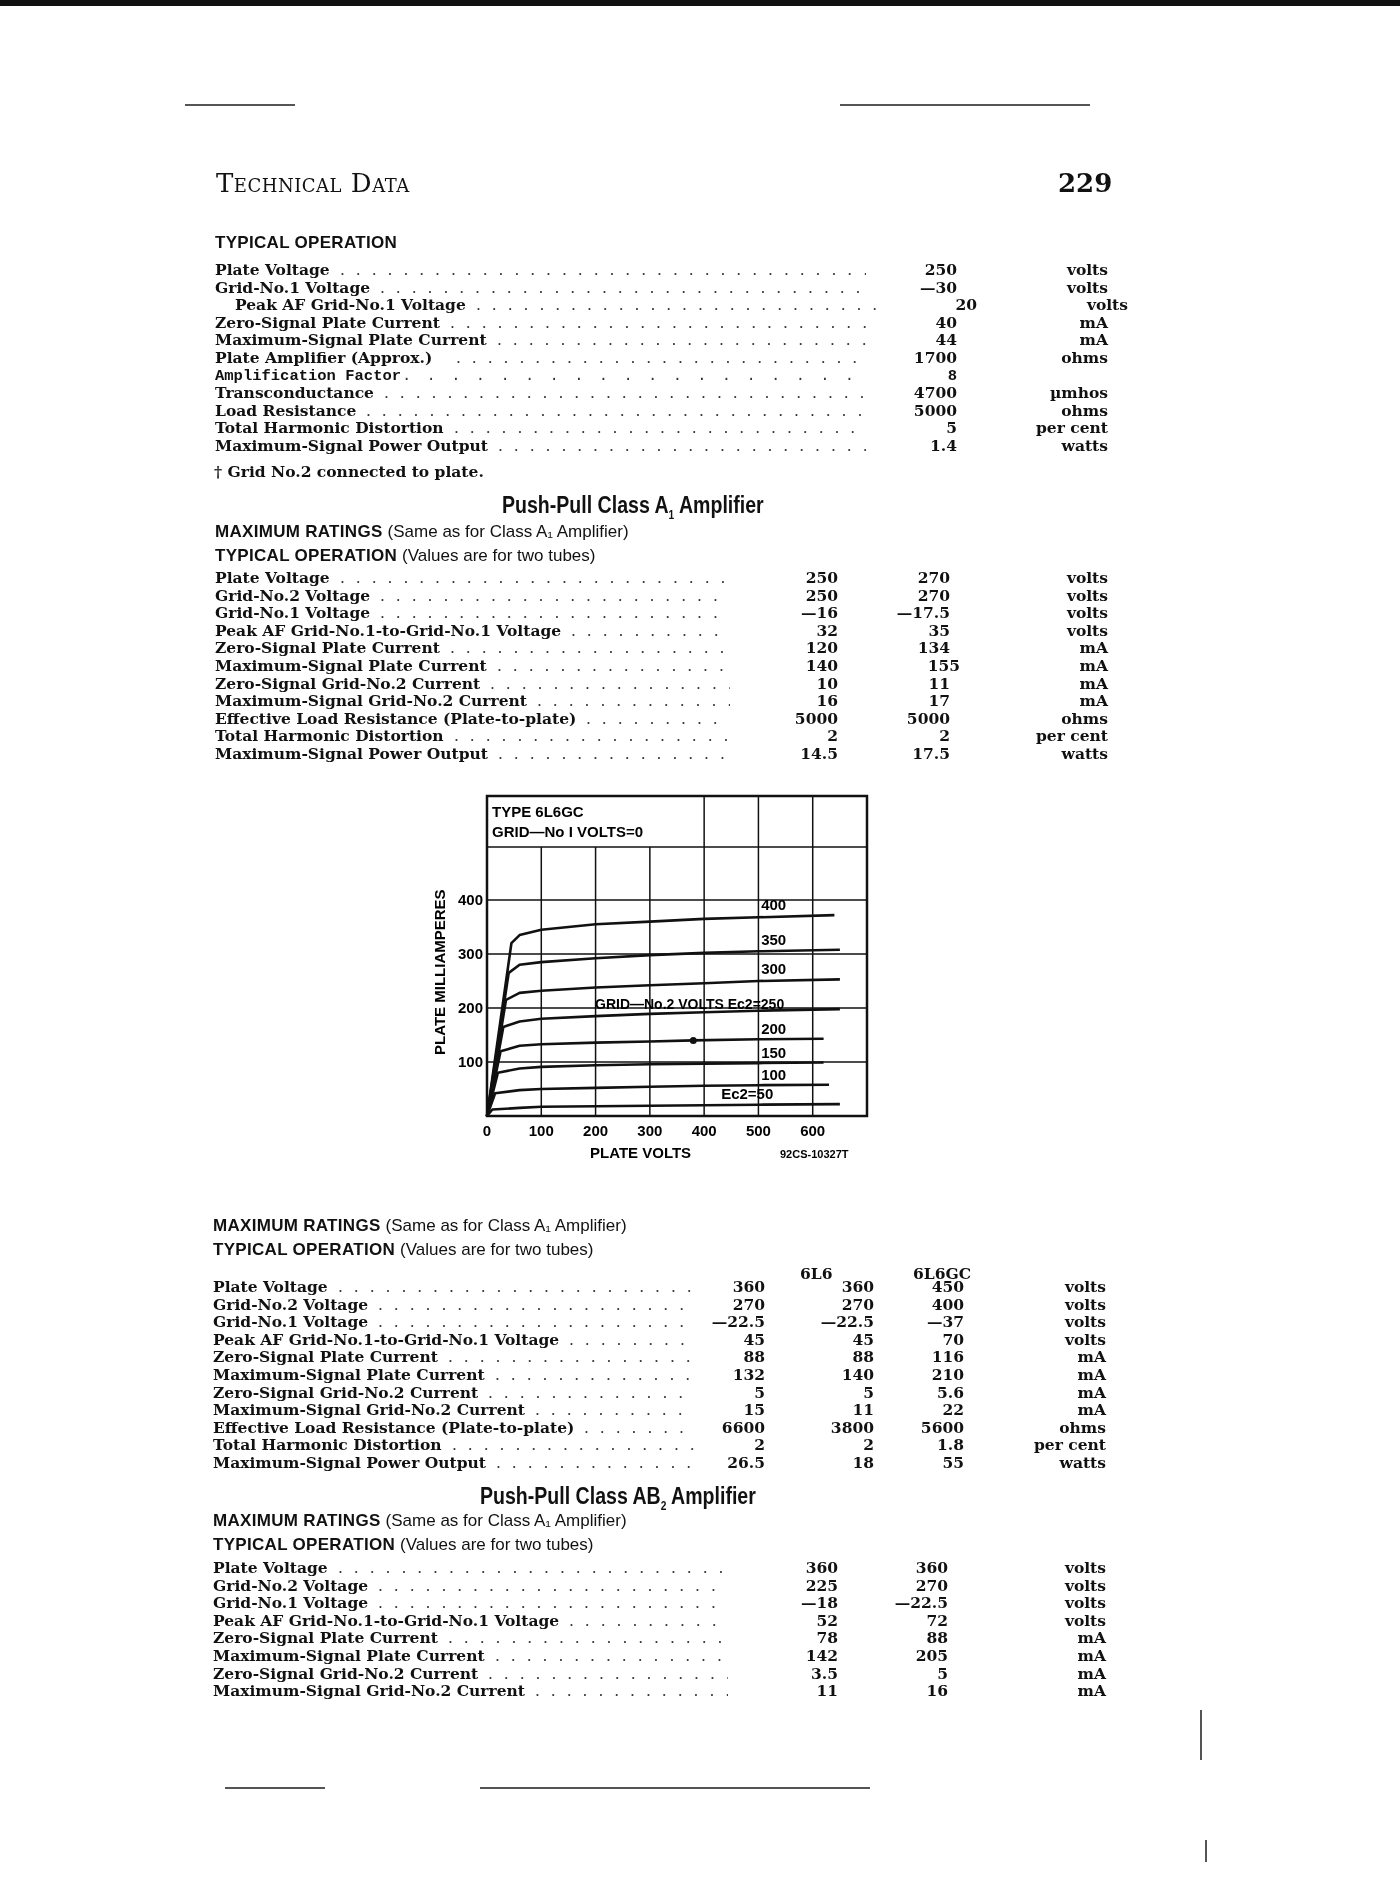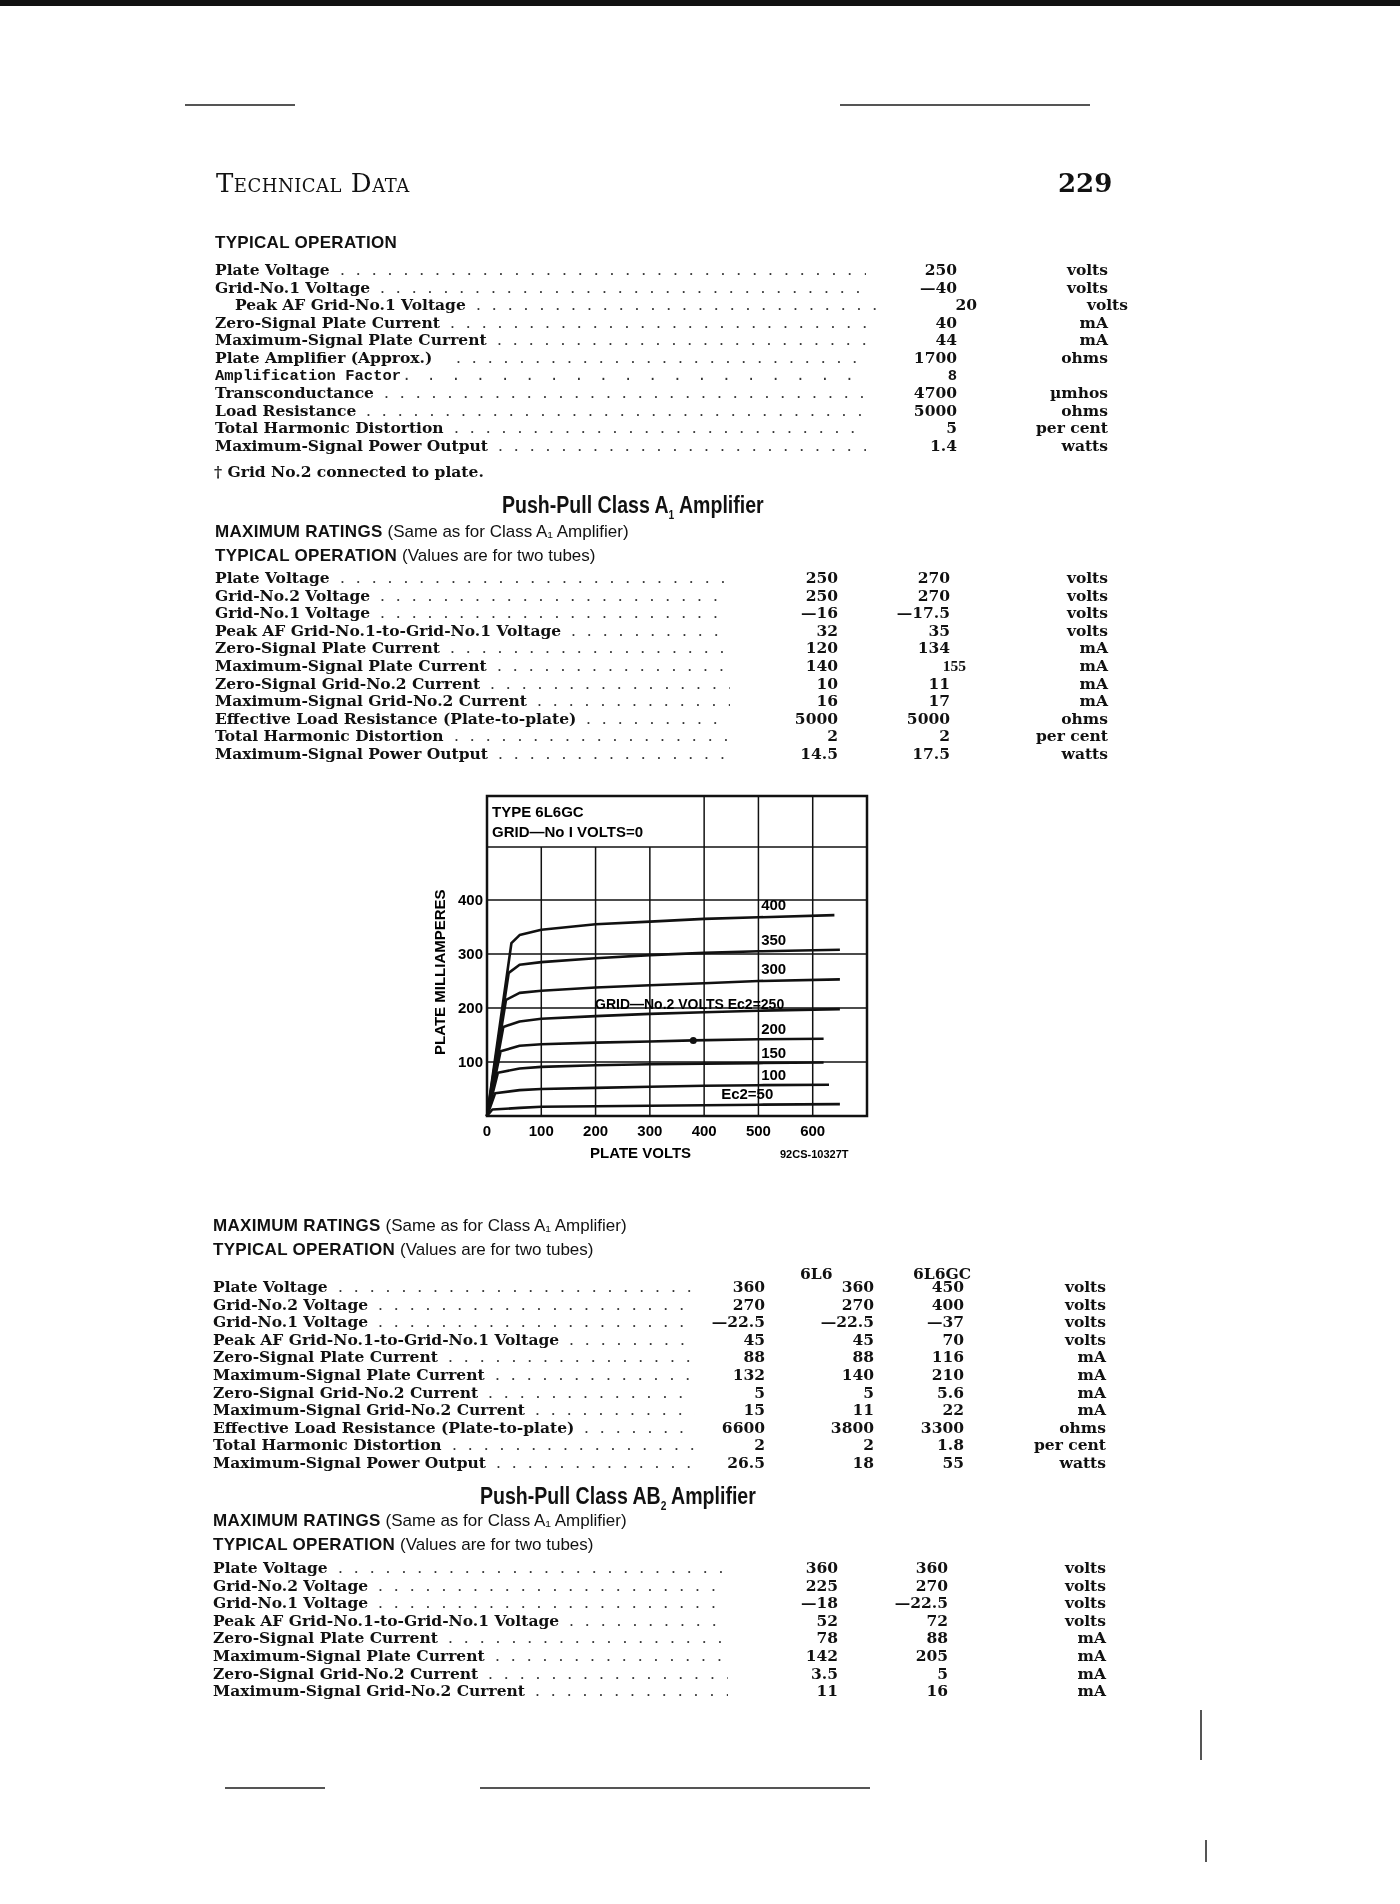--- a/index.html
+++ b/index.html
@@ -41,21 +41,21 @@
 <div id="tbl-single">
     <div class="row serif" style="left: 215px; top: 261px; width: 893px;">
       <span class="label">Plate Voltage</span>
       <span class="leader" style="left: 125px; width: 526px;">. . . . . . . . . . . . . . . . . . . . . . . . . . . . . . . . . . . . . . . . . . . . . . . . . . . . . . . . . . . . . . . . . . . . . . . . . . . . . . . . </span>
       <span class="val" style="right: 151px;">250</span>
       <span class="unit" style="right: 0px;">volts</span>
     </div>
     <div class="row serif" style="left: 215px; top: 278.6px; width: 893px;">
       <span class="label">Grid-No.1 Voltage</span>
       <span class="leader" style="left: 165px; width: 486px;">. . . . . . . . . . . . . . . . . . . . . . . . . . . . . . . . . . . . . . . . . . . . . . . . . . . . . . . . . . . . . . . . . . . . . . . . . . . . . . . . </span>
-      <span class="val" style="right: 151px;">—40</span>
+      <span class="val" style="right: 151px;">—30</span>
       <span class="unit" style="right: 0px;">volts</span>
     </div>
     <div class="row serif" style="left: 215px; top: 296.2px; width: 893px; margin-left: 20px;">
       <span class="label">Peak AF Grid-No.1 Voltage</span>
       <span class="leader" style="left: 241px; width: 410px;">. . . . . . . . . . . . . . . . . . . . . . . . . . . . . . . . . . . . . . . . . . . . . . . . . . . . . . . . . . . . . . . . . . . . . . . . . . . . . . . . </span>
       <span class="val" style="right: 151px;">20</span>
       <span class="unit" style="right: 0px;">volts</span>
     </div>
     <div class="row serif" style="left: 215px; top: 313.8px; width: 893px;">
       <span class="label">Zero-Signal Plate Current</span>
@@ -152,21 +152,21 @@
       <span class="label">Zero-Signal Plate Current</span>
       <span class="leader" style="left: 235px; width: 280px;">. . . . . . . . . . . . . . . . . . . . . . . . . . . . . . . . . . . . . . . . . . . . . . . . . . . . . . . . . . . . . . . . . . . . . . . . . . . . . . . . </span>
       <span class="val" style="right: 270px;">120</span>
       <span class="val" style="right: 158px;">134</span>
       <span class="unit" style="right: 0px;">mA</span>
     </div>
     <div class="row serif" style="left: 215px; top: 657px; width: 893px;">
       <span class="label">Maximum-Signal Plate Current</span>
       <span class="leader" style="left: 282px; width: 233px;">. . . . . . . . . . . . . . . . . . . . . . . . . . . . . . . . . . . . . . . . . . . . . . . . . . . . . . . . . . . . . . . . . . . . . . . . . . . . . . . . </span>
       <span class="val" style="right: 270px;">140</span>
-      <span class="val" style="right: 142px; font-family: Liberation Serif, serif;">155</span>
+      <span class="val" style="right: 148px;">155</span>
       <span class="unit" style="right: 0px;">mA</span>
     </div>
     <div class="row serif" style="left: 215px; top: 674.6px; width: 893px;">
       <span class="label">Zero-Signal Grid-No.2 Current</span>
       <span class="leader" style="left: 275px; width: 240px;">. . . . . . . . . . . . . . . . . . . . . . . . . . . . . . . . . . . . . . . . . . . . . . . . . . . . . . . . . . . . . . . . . . . . . . . . . . . . . . . . </span>
       <span class="val" style="right: 270px;">10</span>
       <span class="val" style="right: 158px;">11</span>
       <span class="unit" style="right: 0px;">mA</span>
     </div>
     <div class="row serif" style="left: 215px; top: 692.2px; width: 893px;">
@@ -326,21 +326,21 @@
       <span class="val" style="right: 341px;">15</span>
       <span class="val" style="right: 232px;">11</span>
       <span class="val" style="right: 142px;">22</span>
       <span class="unit" style="right: 0px;">mA</span>
     </div>
     <div class="row serif" style="left: 213px; top: 1418.8px; width: 893px;">
       <span class="label">Effective Load Resistance (Plate-to-plate)</span>
       <span class="leader" style="left: 371px; width: 111px;">. . . . . . . . . . . . . . . . . . . . . . . . . . . . . . . . . . . . . . . . . . . . . . . . . . . . . . . . . . . . . . . . . . . . . . . . . . . . . . . . </span>
       <span class="val" style="right: 341px;">6600</span>
       <span class="val" style="right: 232px;">3800</span>
-      <span class="val" style="right: 142px;">3300</span>
+      <span class="val" style="right: 142px;">5600</span>
       <span class="unit" style="right: 0px;">ohms</span>
     </div>
     <div class="row serif" style="left: 213px; top: 1436.4px; width: 893px;">
       <span class="label">Total Harmonic Distortion</span>
       <span class="leader" style="left: 239px; width: 243px;">. . . . . . . . . . . . . . . . . . . . . . . . . . . . . . . . . . . . . . . . . . . . . . . . . . . . . . . . . . . . . . . . . . . . . . . . . . . . . . . . </span>
       <span class="val" style="right: 341px;">2</span>
       <span class="val" style="right: 232px;">2</span>
       <span class="val" style="right: 142px;">1.8</span>
       <span class="unit" style="right: 0px;">per cent</span>
     </div>

